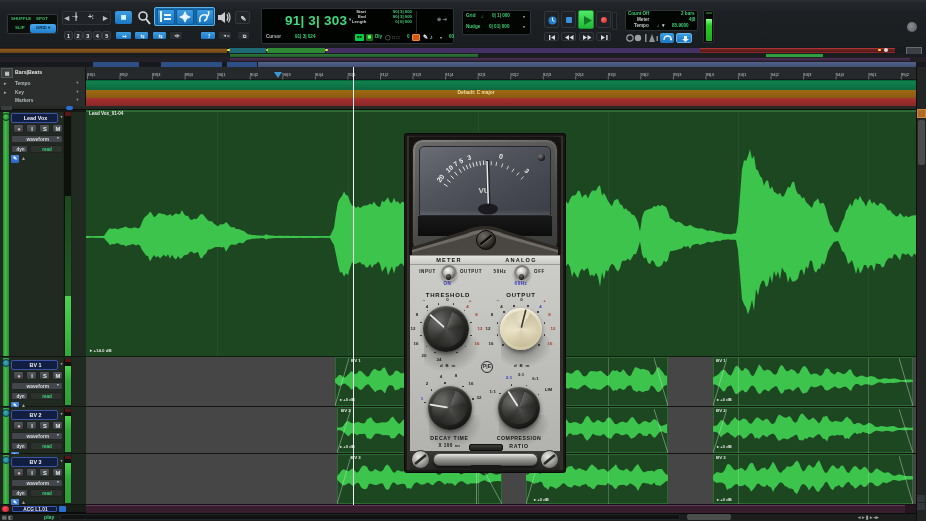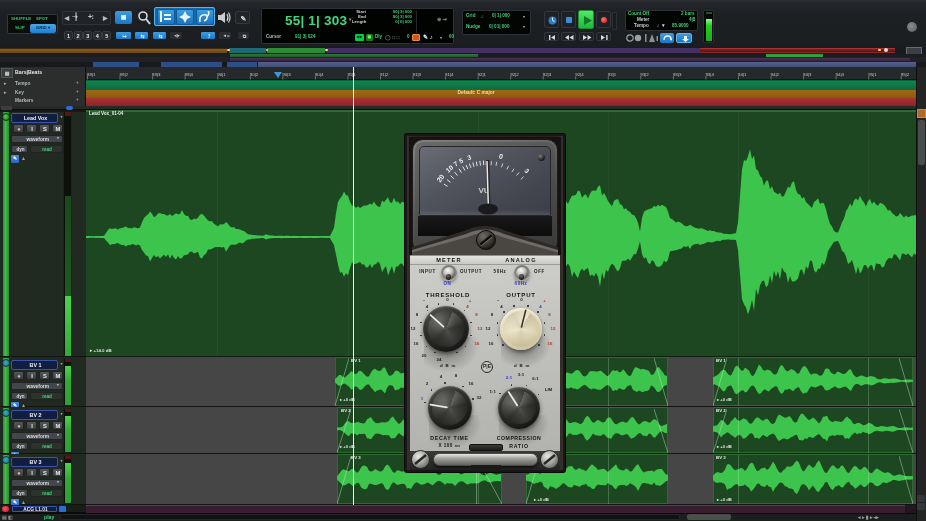--- a/index.html
+++ b/index.html
@@ -82,21 +82,21 @@
     </svg>
 <svg style="left:218px;top:11px;" width="13" height="13">
       <polygon points="0,4 3,4 7,1 7,12 3,9 0,9" fill="#c9cdd1"></polygon>
       <path d="M9,3 Q11,6.5 9,10" fill="none" stroke="#c9cdd1" stroke-width="1.2"></path>
       <path d="M10.5,1.5 Q13.5,6.5 10.5,11.5" fill="none" stroke="#c9cdd1" stroke-width="1.2"></path>
     </svg>
 <div style="left:235px;top:11px;width:15px;height:13px;background:#222528;border:1px solid #35393d;border-radius:2px;">
       <div style="left:0px;top:3px;width:15px;text-align:center;font-size:7px;color:#d8dcE0;white-space:nowrap;">✎</div>
     </div>
 <div style="left:261px;top:8px;width:193px;height:36px;background:#000300;border:1px solid #2e3236;border-radius:2px;"></div>
-<div style="left:285px;top:14px;font-size:13.5px;color:#41d97c;white-space:nowrap;font-weight:bold;letter-spacing:0.2px;">55| 1| 303</div>
+<div style="left:285px;top:14px;font-size:13.5px;color:#41d97c;white-space:nowrap;font-weight:bold;letter-spacing:0.2px;">91| 3| 303</div>
 <div style="left:349px;top:18px;font-size:4.5px;color:#9aa0a4;white-space:nowrap;">▾</div>
 <div style="left:352px;top:10px;width:14px;font-size:4.3px;color:#cdd2d6;text-align:right;line-height:1.15;">Start<br>End<br>Length</div>
 <div style="left:372px;top:10px;width:40px;font-size:4.3px;color:#3fd07a;text-align:right;line-height:1.15;">90| 3| 000<br>90| 3| 000<br>0| 0| 000</div>
 <div style="left:416px;top:11px;width:1px;height:22px;background:#23272b;"></div>
 <div style="left:437px;top:17px;font-size:5px;color:#8a9094;white-space:nowrap;">⊕ ⇥</div>
 <div style="left:266px;top:35px;font-size:4.6px;color:#b9bec2;white-space:nowrap;">Cursor</div>
 <div style="left:295px;top:35px;font-size:4.6px;color:#3fd07a;white-space:nowrap;">91| 3| 024</div>
 <div style="left:355px;top:34px;width:9px;height:6.5px;background:#0c4; border-radius:1px;">
       <div style="left:0px;top:1.2px;width:9px;text-align:center;font-size:4px;color:#030;white-space:nowrap;">■■</div>
     </div>

